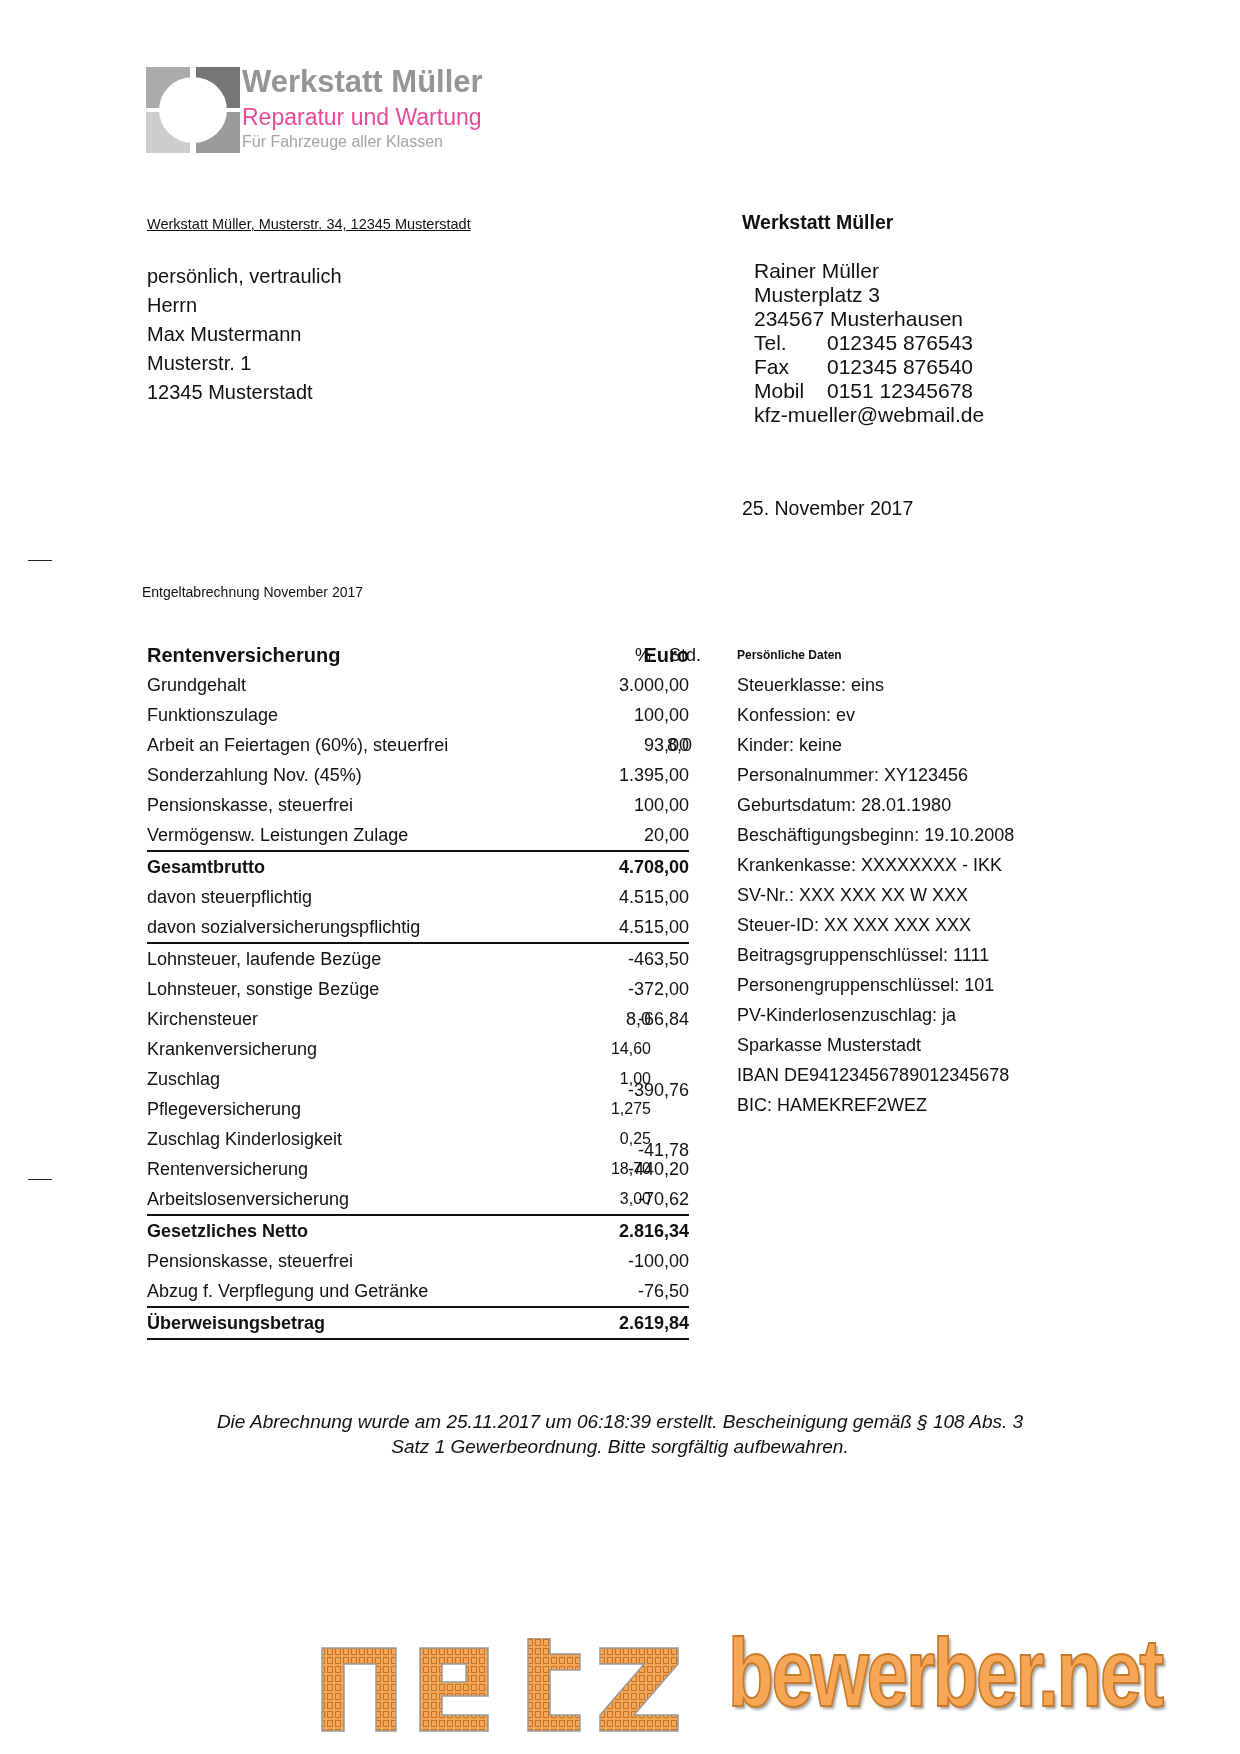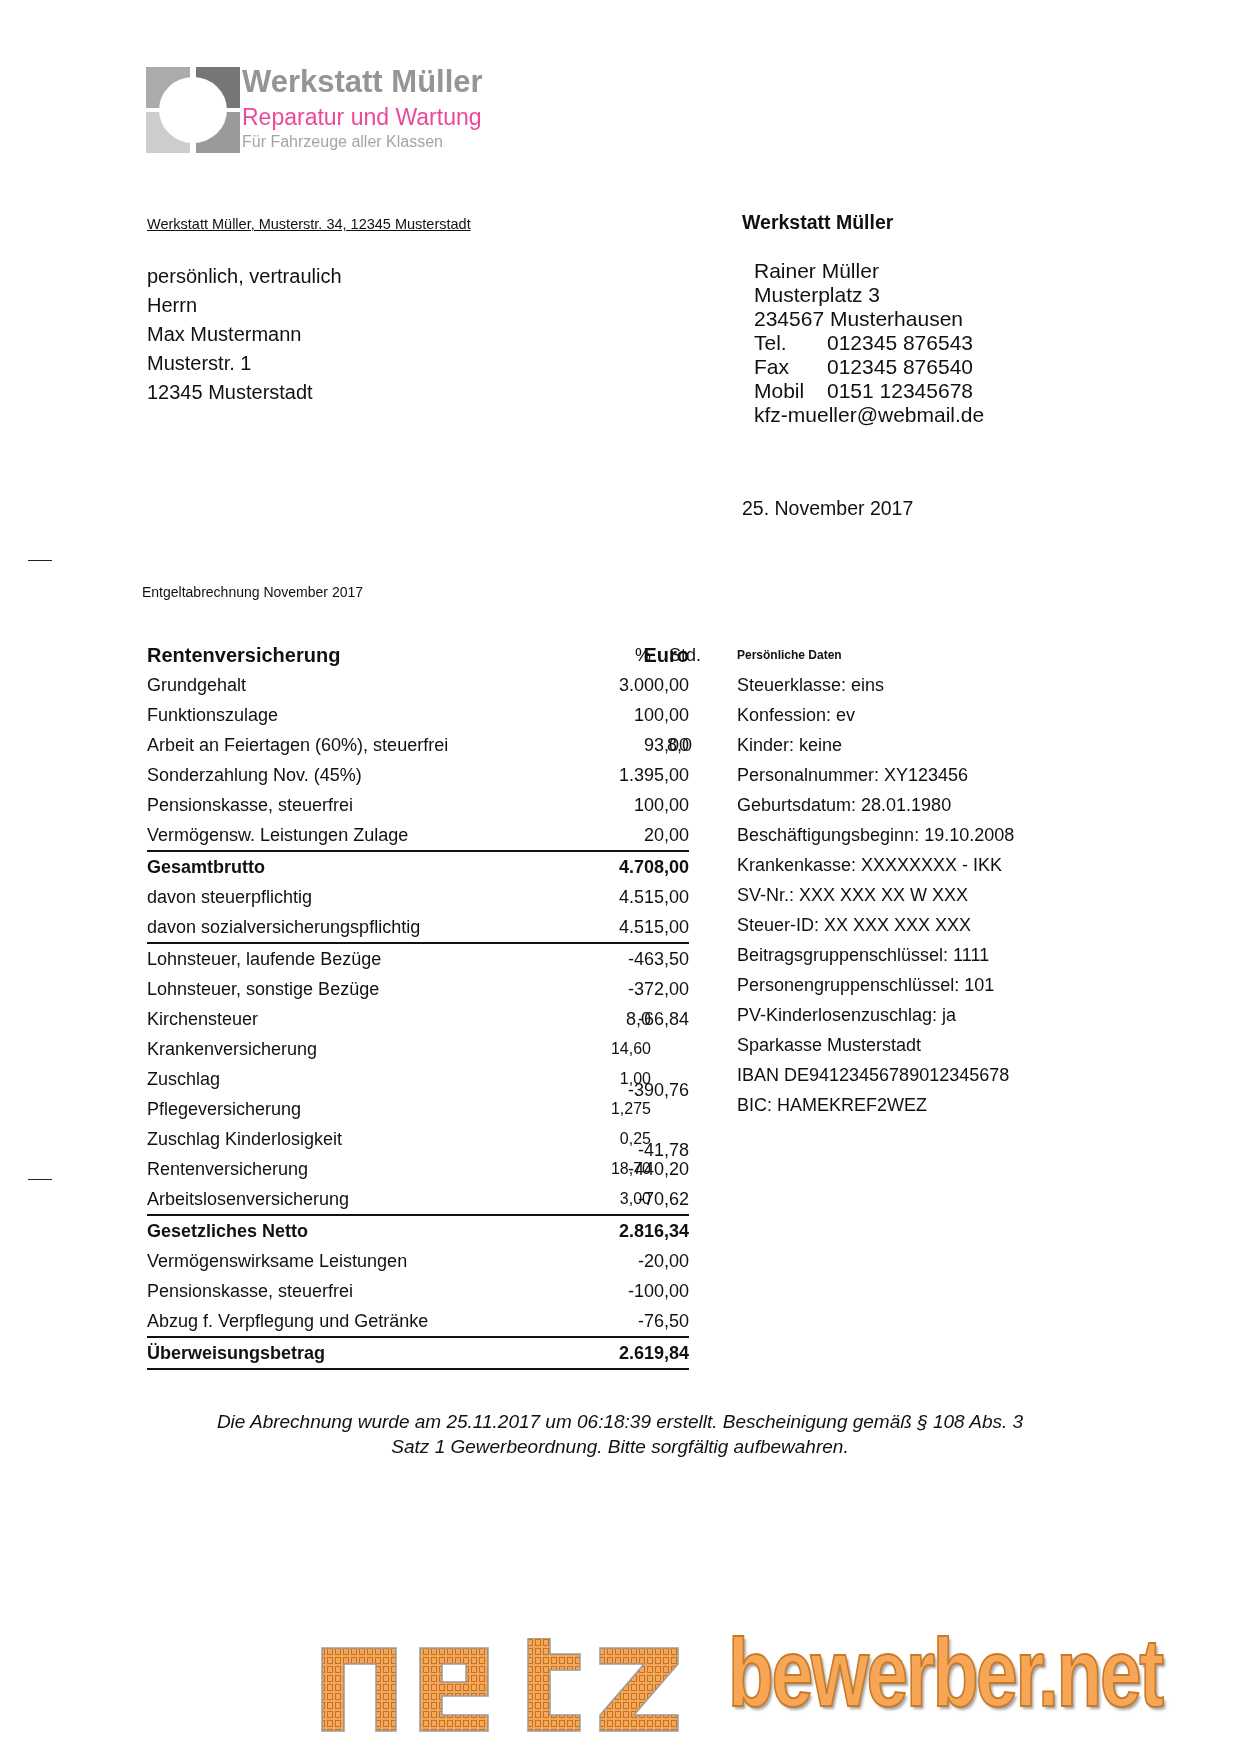--- a/index.html
+++ b/index.html
@@ -233,26 +233,20 @@
         <span class="c-label">Arbeitslosenversicherung</span>
         <span class="c-pct small">3,00</span>
         <span class="c-std"></span>
         <span class="c-eur">-70,62</span>
       </div>
       <div class="tr bold">
         <span class="c-label">Gesetzliches Netto</span>
         <span class="c-pct"></span>
         <span class="c-std"></span>
         <span class="c-eur">2.816,34</span>
-      </div>
-      <div class="tr">
-        <span class="c-label">Vermögenswirksame Leistungen</span>
-        <span class="c-pct"></span>
-        <span class="c-std"></span>
-        <span class="c-eur">-20,00</span>
       </div>
       <div class="tr">
         <span class="c-label">Pensionskasse, steuerfrei</span>
         <span class="c-pct"></span>
         <span class="c-std"></span>
         <span class="c-eur">-100,00</span>
       </div>
       <div class="tr line-bottom">
         <span class="c-label">Abzug f. Verpflegung und Getränke</span>
         <span class="c-pct"></span>

